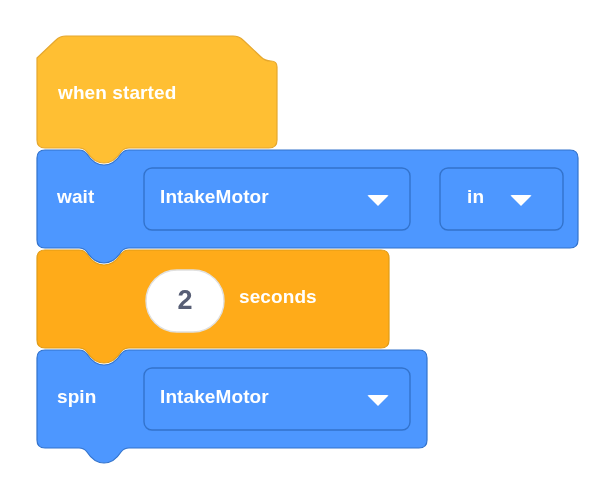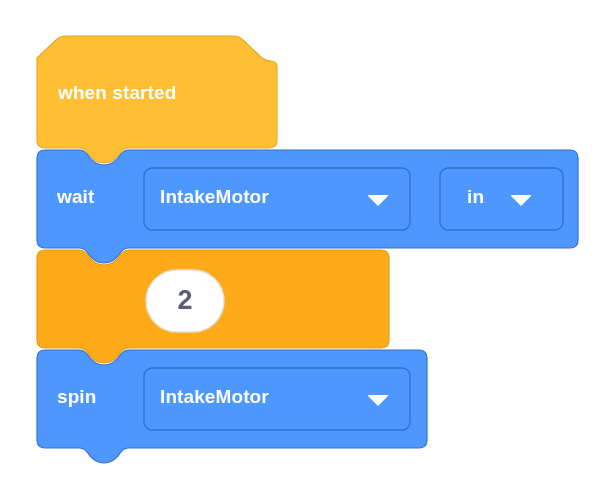--- a/index.html
+++ b/index.html
@@ -172,18 +172,19 @@
 
   <span class="lbl" style="left:58px; top:83px;">when started</span>
 
   <span class="lbl" style="left:57px; top:187px;">wait</span>
   <span class="lbl" style="left:160px; top:187px;">IntakeMotor</span>
   <span class="caret" style="left:367px; top:195px;"></span>
   <span class="lbl" style="left:467px; top:187px;">in</span>
   <span class="caret" style="left:510px; top:195px;"></span>
 
   <span class="num-val" style="left:146px; top:287px; width:78px;">2</span>
+  <span class="lbl" style="left:239px; top:287px;">seconds</span>
 
   <span class="lbl" style="left:57px; top:387px;">spin</span>
   <span class="lbl" style="left:160px; top:387px;">IntakeMotor</span>
   <span class="caret" style="left:367px; top:395px;"></span>
 
 </div>
 
 </body></html>

